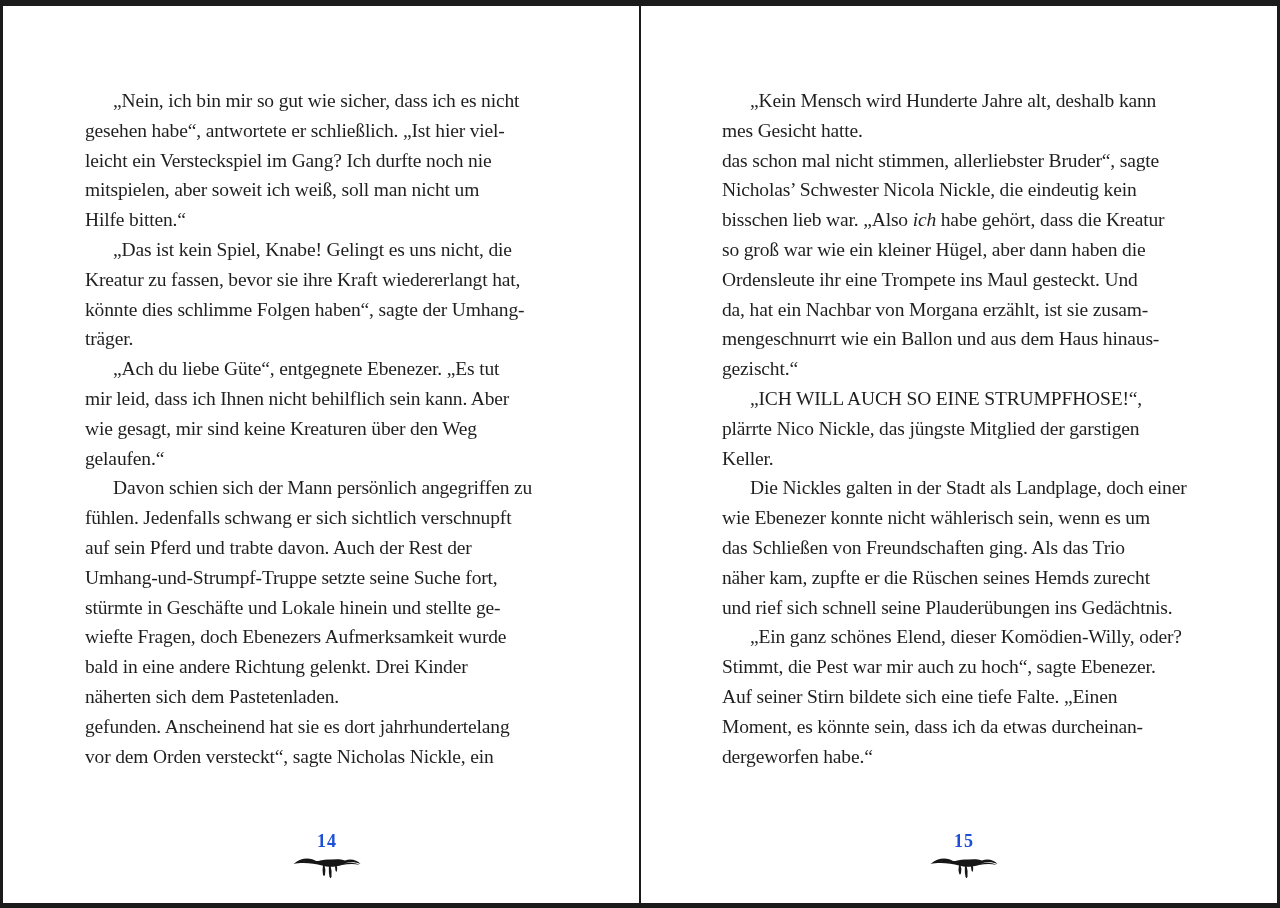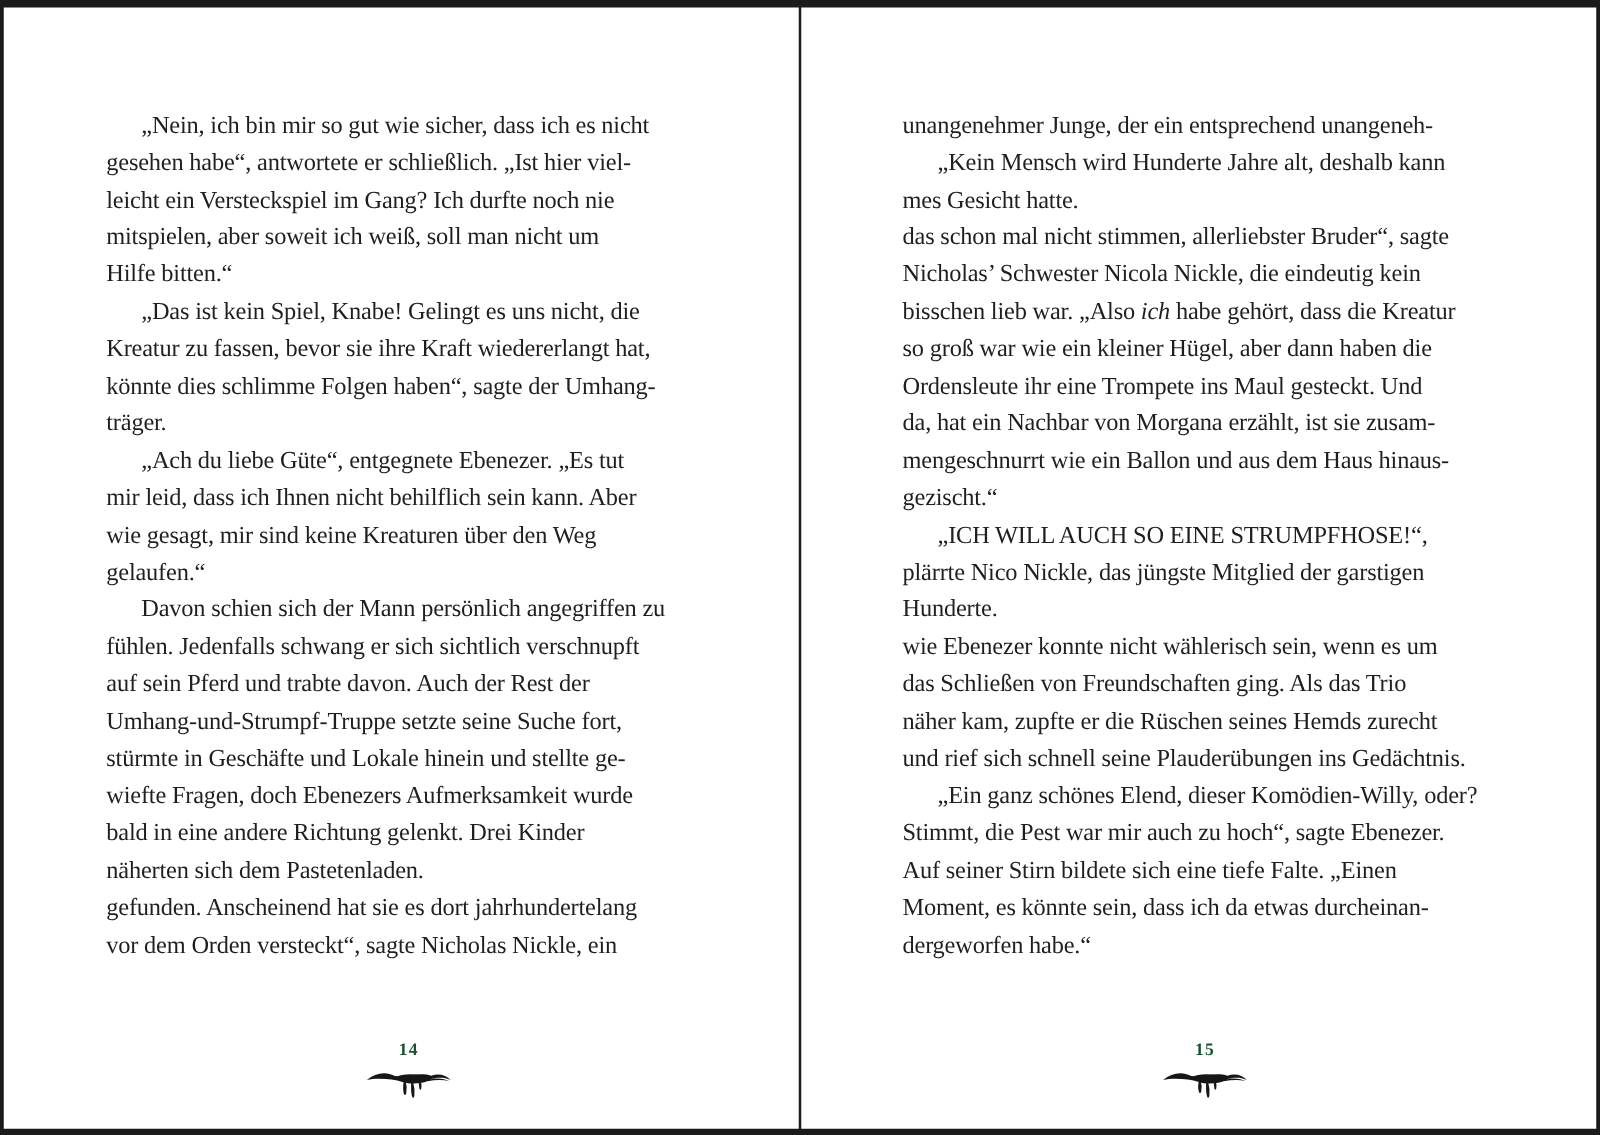--- a/index.html
+++ b/index.html
@@ -54,23 +54,23 @@
   .page-footer {
     position: absolute;
     top: 826px;
     left: 82px;
     width: 484px;
     text-align: center;
   }
   .page.right .page-footer { left: 81px; }
 
   .page-number {
-    font-size: 14px;
+    font-size: 18px;
     font-weight: bold;
-    color: #14532d;
+    color: #1d4ed8;
     letter-spacing: 1px;
     line-height: 18px;
   }
   .ornament {
     margin-top: -1px;
     display: inline-block;
   }
 </style>
 </head>
 <body>
@@ -116,34 +116,34 @@
         <path fill="#161616" d="M48 26 C 60 19, 84 19, 98 26 C 88 35, 60 36, 48 26 Z"></path>
         <path fill="#161616" d="M62 32 q -2 12 0 19 q 2 6 4 0 q 2 -9 -1 -19 z"></path>
         <path fill="#161616" d="M74 33 q -1 14 1 22 q 2 7 4 0 q 1 -12 -2 -22 z"></path>
         <path fill="#161616" d="M86 32 q 0 8 1 11 q 2 5 3 0 q 1 -6 -1 -11 z"></path>
       </svg>
     </div>
   </div>
 
   <div class="page right">
     <div class="text-block">
-        <div class="line"><span>unangenehmer Junge, der ein entsprechend unangeneh-</span></div>
         <div class="line indent"><span>„Kein Mensch wird Hunderte Jahre alt, deshalb kann</span></div>
         <div class="line"><span>mes Gesicht hatte.</span></div>
         <div class="line"><span>das schon mal nicht stimmen, allerliebster Bruder“, sagte</span></div>
         <div class="line"><span>Nicholas’ Schwester Nicola Nickle, die eindeutig kein</span></div>
         <div class="line"><span>bisschen lieb war. „Also </span><em>ich</em><span> habe gehört, dass die Kreatur</span></div>
         <div class="line"><span>so groß war wie ein kleiner Hügel, aber dann haben die</span></div>
         <div class="line"><span>Ordensleute ihr eine Trompete ins Maul gesteckt. Und</span></div>
         <div class="line"><span>da, hat ein Nachbar von Morgana erzählt, ist sie zusam-</span></div>
         <div class="line"><span>mengeschnurrt wie ein Ballon und aus dem Haus hinaus-</span></div>
         <div class="line"><span>gezischt.“</span></div>
         <div class="line indent"><span>„ICH WILL AUCH SO EINE STRUMPFHOSE!“,</span></div>
         <div class="line"><span>plärrte Nico Nickle, das jüngste Mitglied der garstigen</span></div>
-        <div class="line"><span>Hunderte.</span></div>
+        <div class="line"><span>Keller.</span></div>
+        <div class="line indent"><span>Die Nickles galten in der Stadt als Landplage, doch einer</span></div>
         <div class="line"><span>wie Ebenezer konnte nicht wählerisch sein, wenn es um</span></div>
         <div class="line"><span>das Schließen von Freundschaften ging. Als das Trio</span></div>
         <div class="line"><span>näher kam, zupfte er die Rüschen seines Hemds zurecht</span></div>
         <div class="line"><span>und rief sich schnell seine Plauderübungen ins Gedächtnis.</span></div>
         <div class="line indent"><span>„Ein ganz schönes Elend, dieser Komödien-Willy, oder?</span></div>
         <div class="line"><span>Stimmt, die Pest war mir auch zu hoch“, sagte Ebenezer.</span></div>
         <div class="line"><span>Auf seiner Stirn bildete sich eine tiefe Falte. „Einen</span></div>
         <div class="line"><span>Moment, es könnte sein, dass ich da etwas durcheinan-</span></div>
         <div class="line"><span>dergeworfen habe.“</span></div>
       </div>

